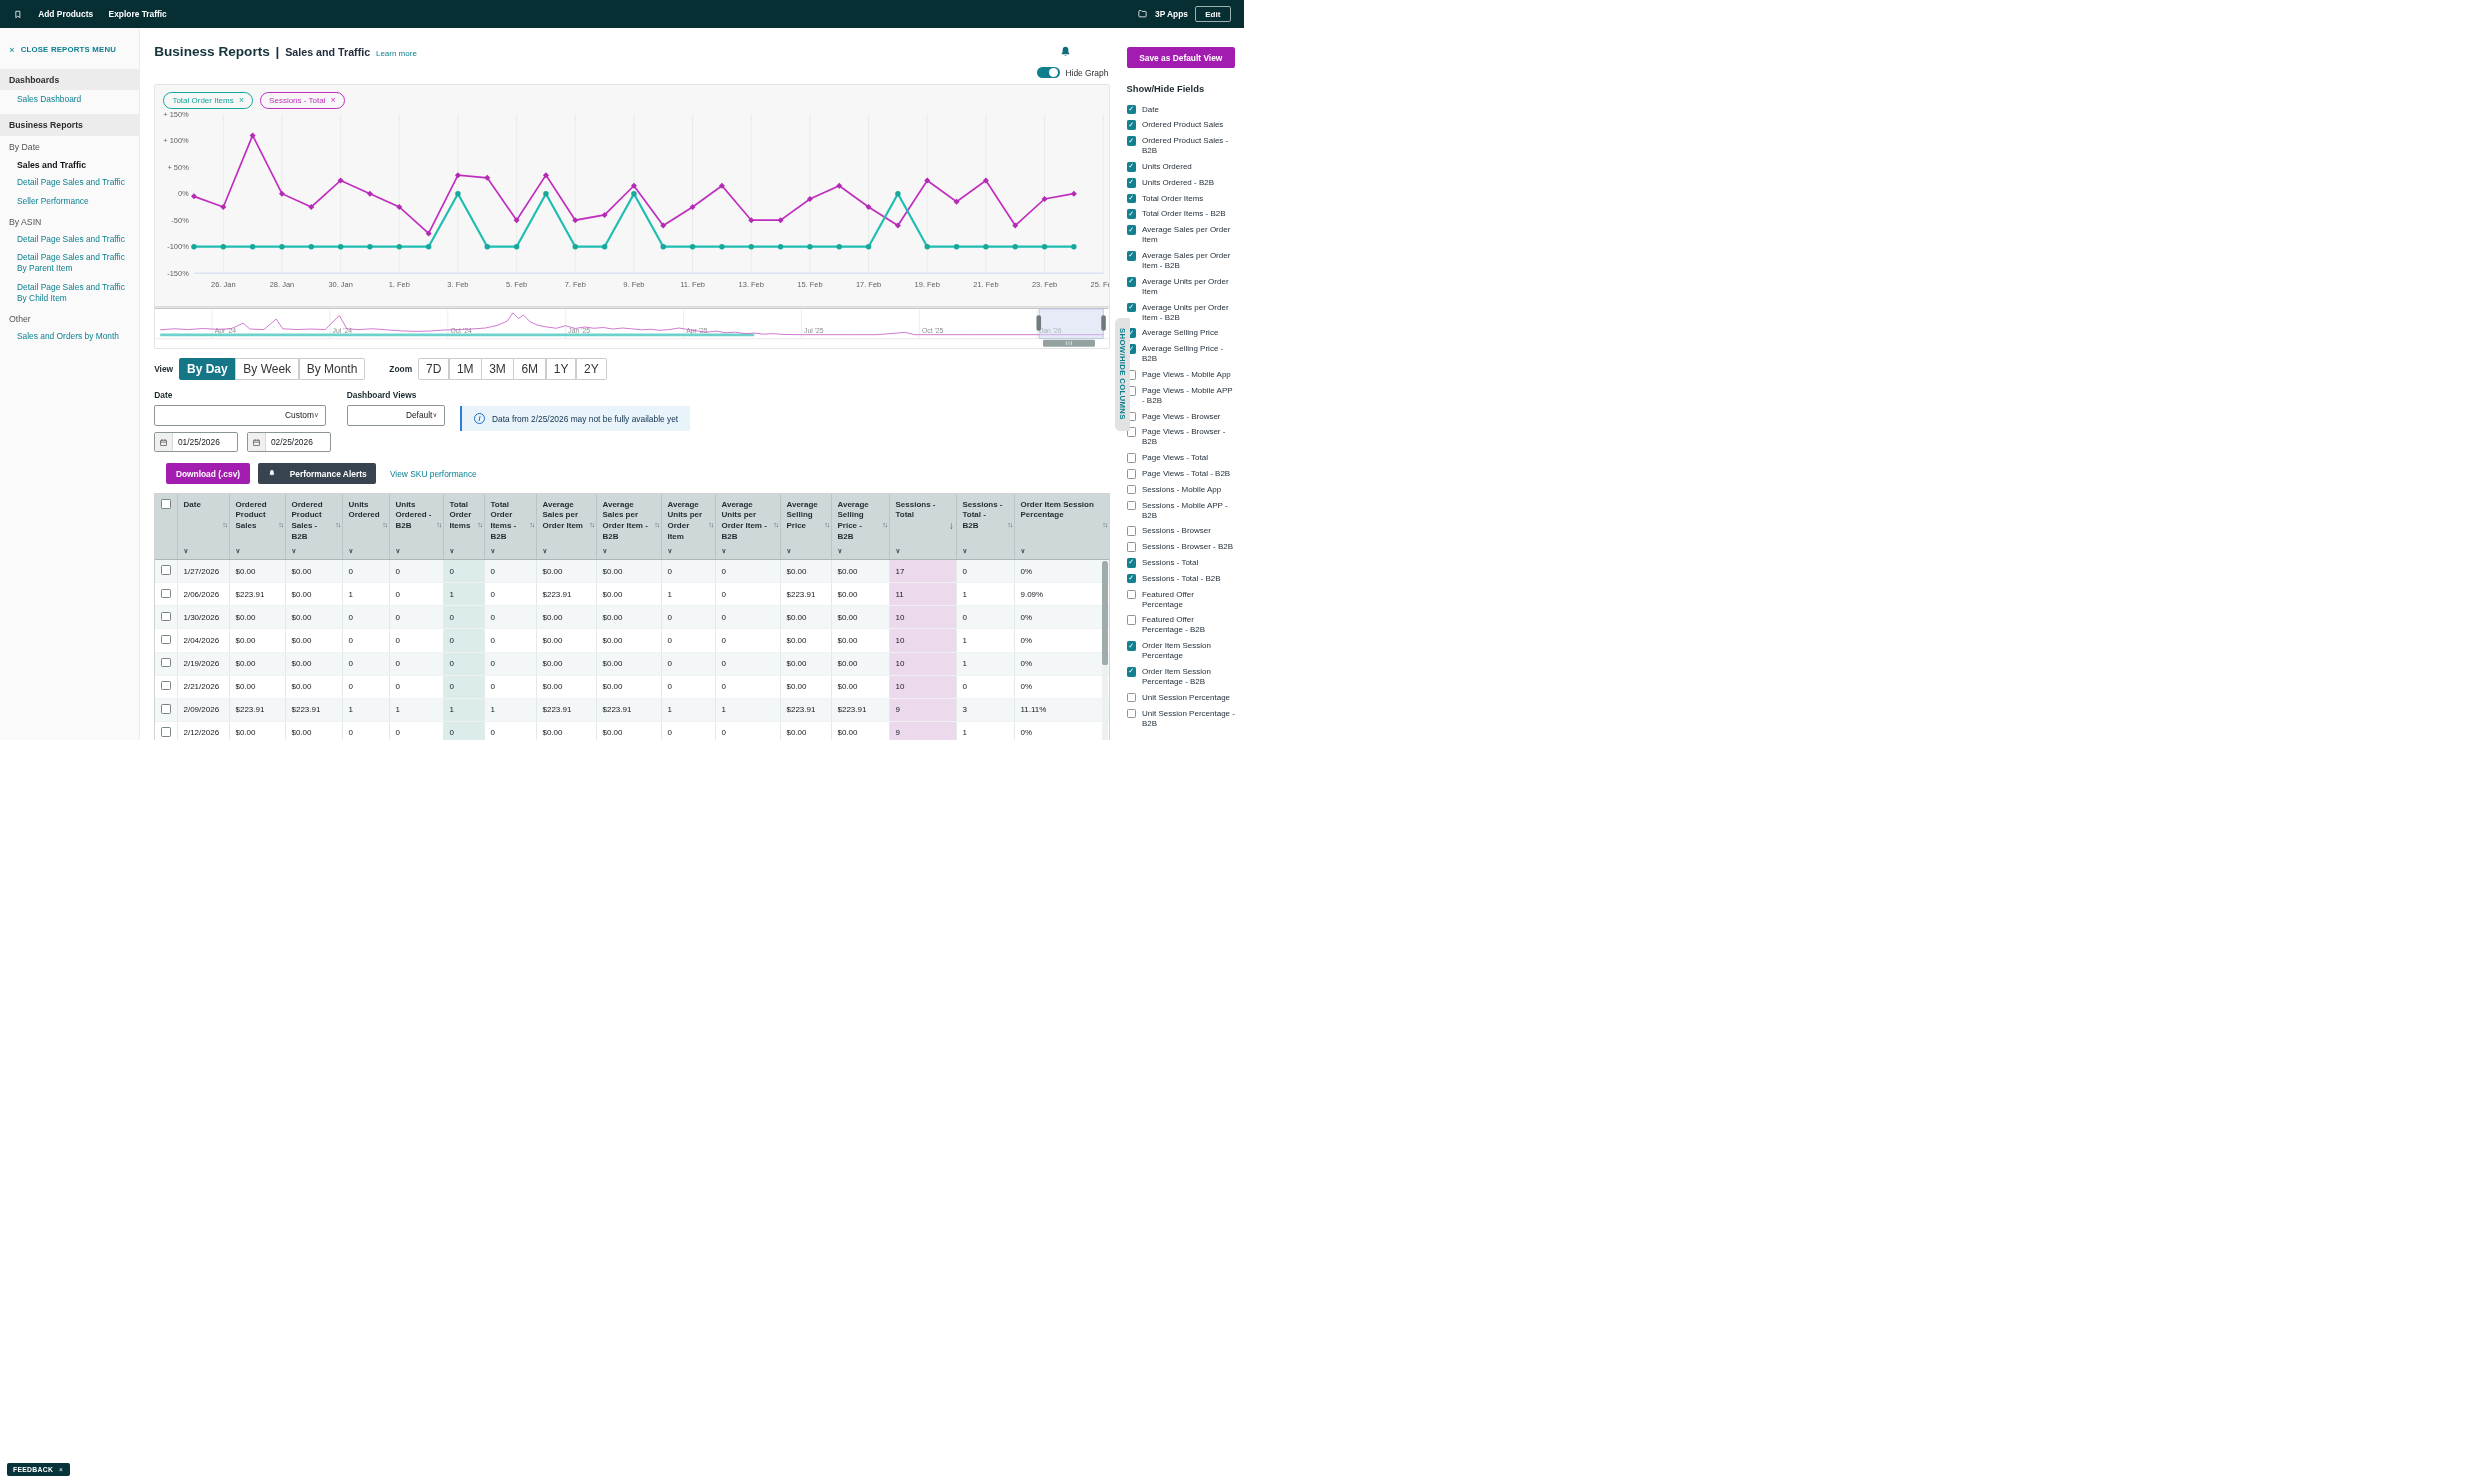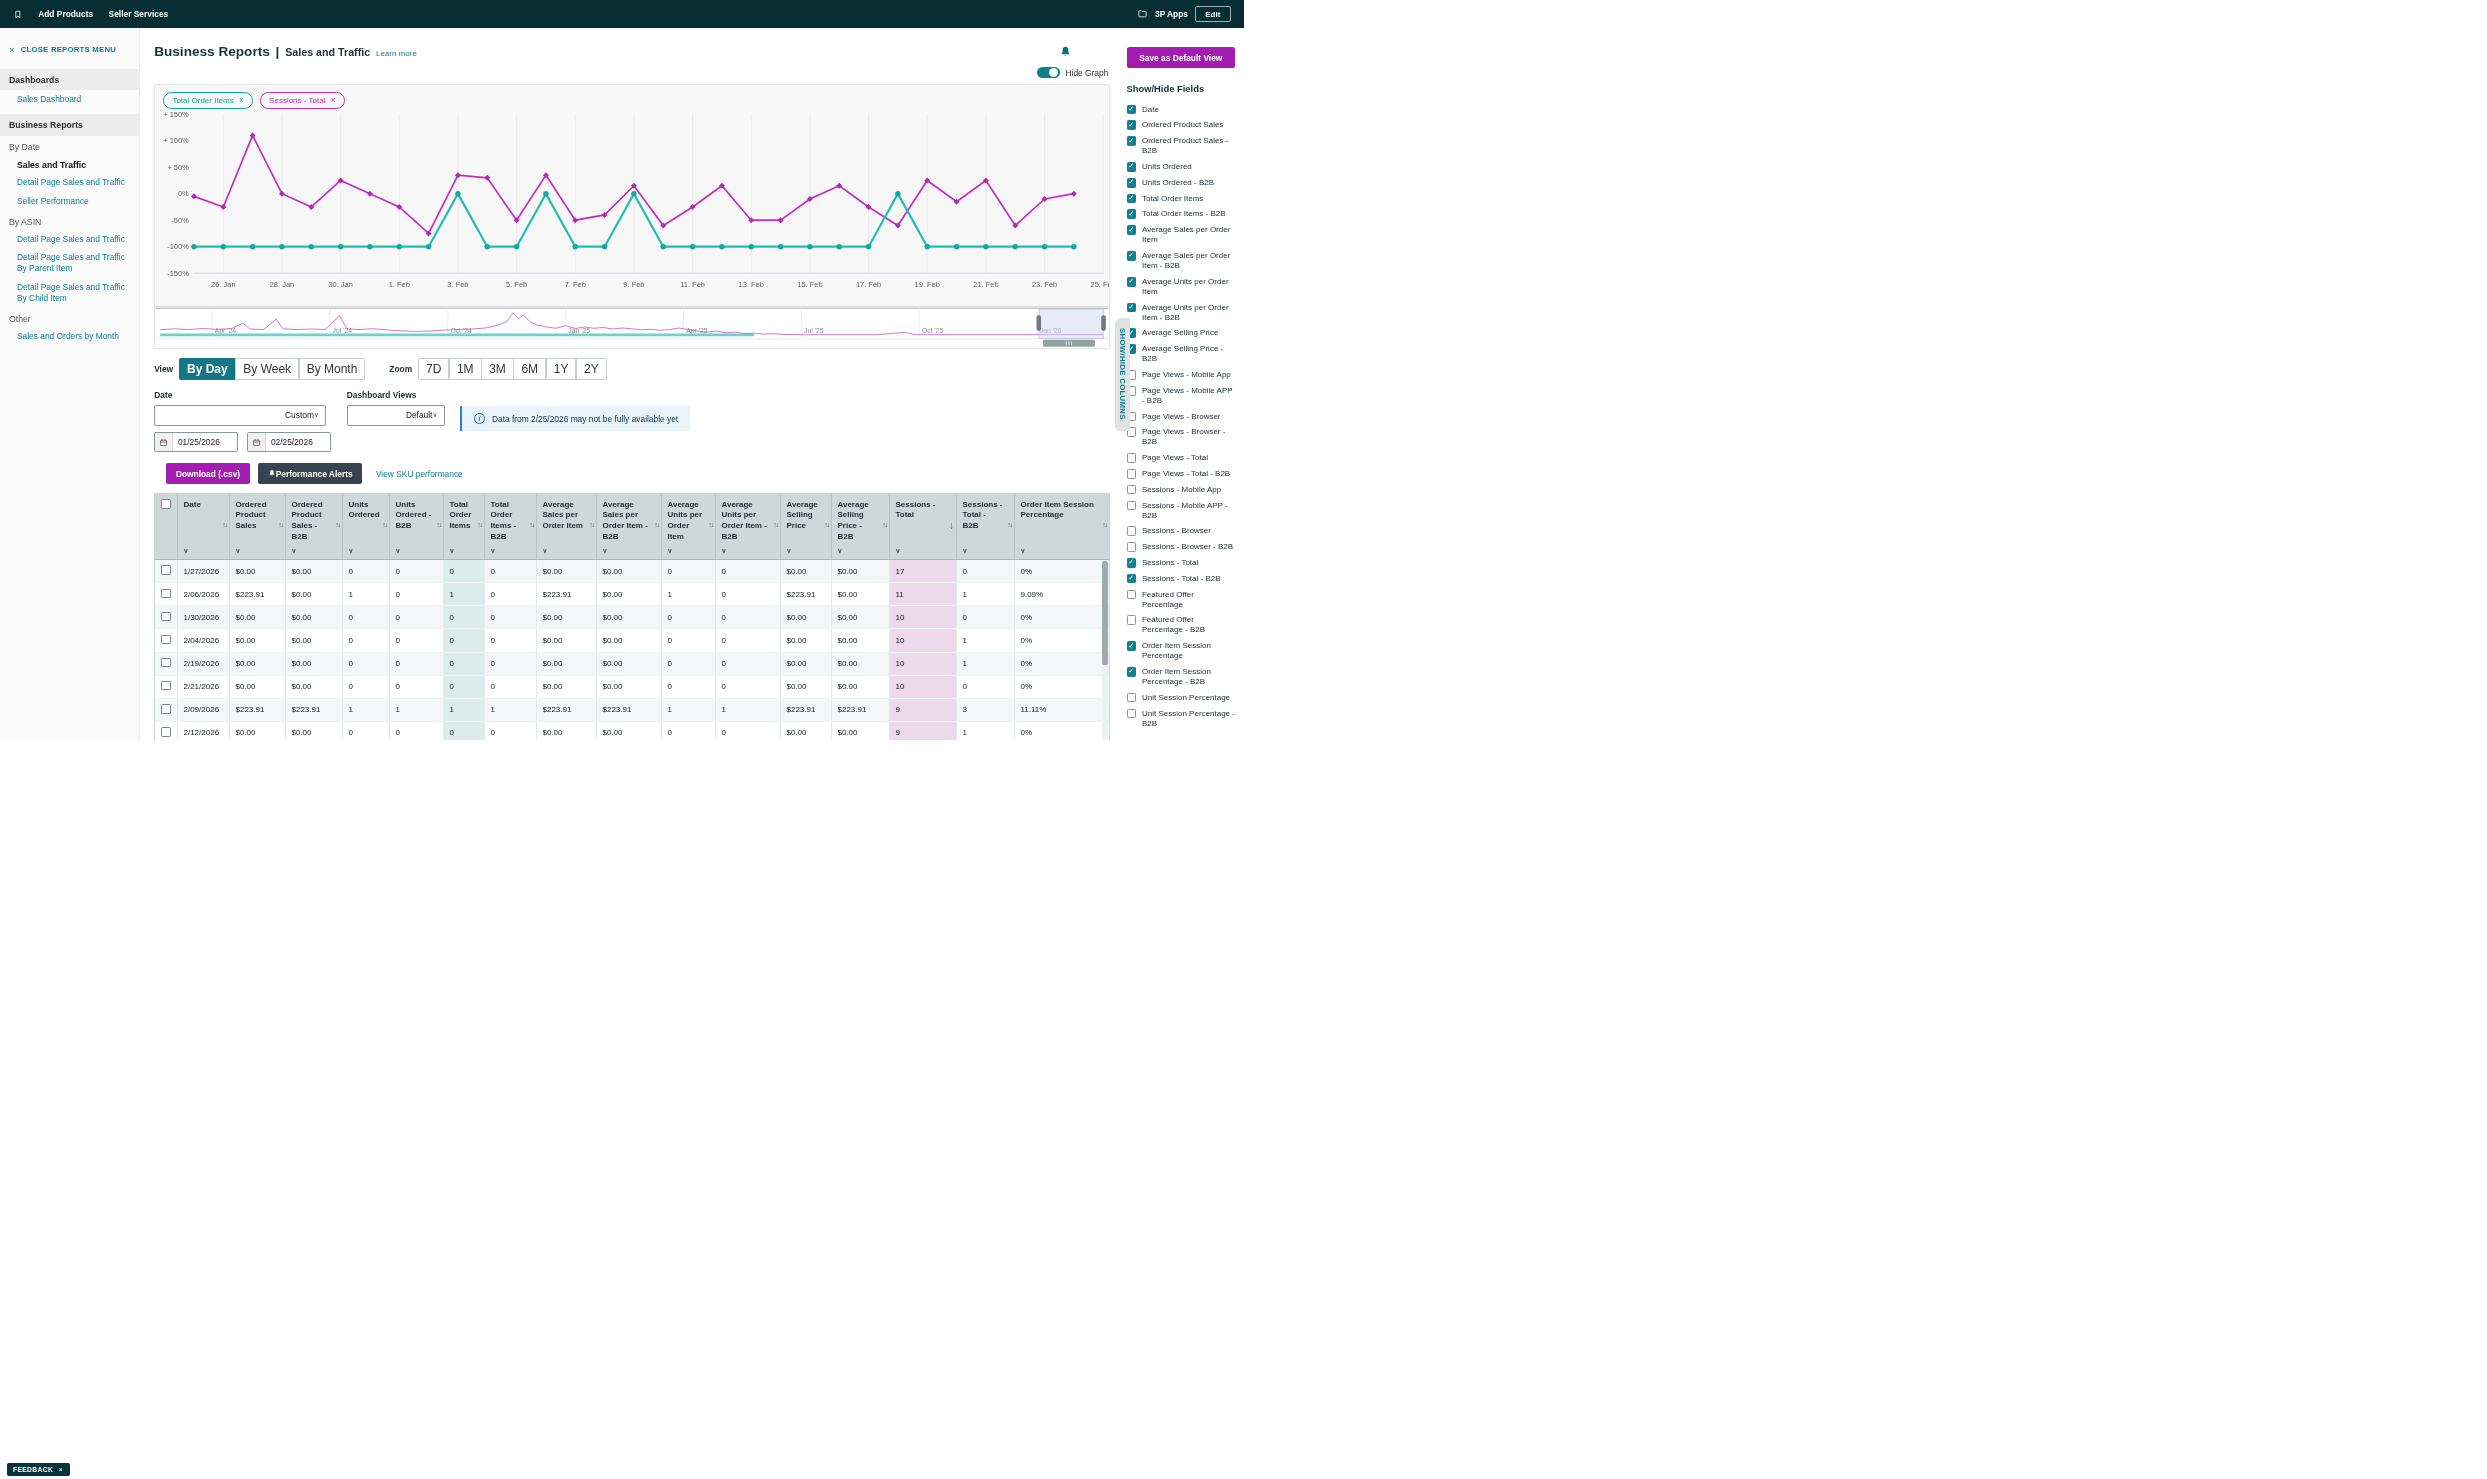--- a/index.html
+++ b/index.html
@@ -71,21 +71,21 @@
   .date-input .dval { padding:0 5.2px; }
   .alert { margin-top:16px; background:#e8f4fa; border-left:2.6px solid #2a7de1; display:flex; gap:7.1px;
     align-items:center; padding:5.2px 11.7px; font-size:8.4px; color:#12324f; min-height:24.6px; }
   .info-i { width:11px; height:11px; min-width:11px; border:1px solid #1b6ac9; border-radius:50%;
     color:#1b6ac9; font-size:7.1px; font-weight:bold; display:flex; align-items:center; justify-content:center; font-style:italic; }
   
   .toolbar { margin-top:11px; display:flex; align-items:center; gap:8.4px;padding-left:12px; }
   .btn { border:none; border-radius:1.9px; font-size:8.4px; font-weight:bold; padding:5.8px 9.7px;
     cursor:pointer; font-family:inherit; }
   .btn.primary { background:#a21caf; color:#fff; }
-  .btn.dark { background:#37434e; color:#fff; display:inline-flex; align-items:center; gap:0; }
+  .btn.dark { background:#37434e; color:#fff; display:inline-flex; align-items:center; gap:14px; }
   .sku-link { color:#0b7f8f; font-size:8.4px; margin-left:5.2px; cursor:pointer; }
   
   .table-wrap { margin-top:8.4px; position:relative; border:0.6px solid #cfd5d5; border-bottom:none; }
   table { width:100%; border-collapse:collapse; table-layout:fixed; font-size:8px; background:#fff; }
   thead th { background:#ced8d8; border-right:0.6px solid #b9c5c5; border-bottom:0.6px solid #aab7b7;
     vertical-align:top; text-align:left; padding:5.8px 10.4px 15.5px 5.8px; font-weight:bold; font-size:8px;
     color:#1f2d33; position:relative; line-height:1.35; height:66px; cursor:pointer; }
   thead th:last-child { border-right:none; }
   th .sort { position:absolute; right:1.9px; top:27px; color:#44545c; font-size:7.1px; letter-spacing:-1.3px; }
   th .sort.single { font-size:9.7px; letter-spacing:0; top:25px; font-weight:normal; }
@@ -122,21 +122,21 @@
 </head>
 <body>
 
 <div class="topnav">
   <span class="icon-btn">
     <svg width="9.7" height="11" viewBox="0 0 24 24" fill="none" stroke="#fff" stroke-width="2">
         <path d="M7 4h10v16l-5-4-5 4V4z"></path>
       </svg>
   </span>
   <a class="nav-link">Add Products</a>
-  <a class="nav-link">Seller Services</a>
+  <a class="nav-link">Explore Traffic</a>
   <div class="nav-right">
     <span class="icon-btn">
       <svg width="11" height="9.7" viewBox="0 0 24 24" fill="none" stroke="#fff" stroke-width="2">
           <path d="M3 7V5.5C3 4.7 3.7 4 4.5 4H9l2 2h8.5c.8 0 1.5.7 1.5 1.5V18c0 .8-.7 1.5-1.5 1.5h-15C3.7 19.5 3 18.8 3 18V7z"></path>
         </svg>
     </span>
     <span class="apps">3P Apps</span>
     <button class="edit-btn">Edit</button>
   </div>
 </div>

